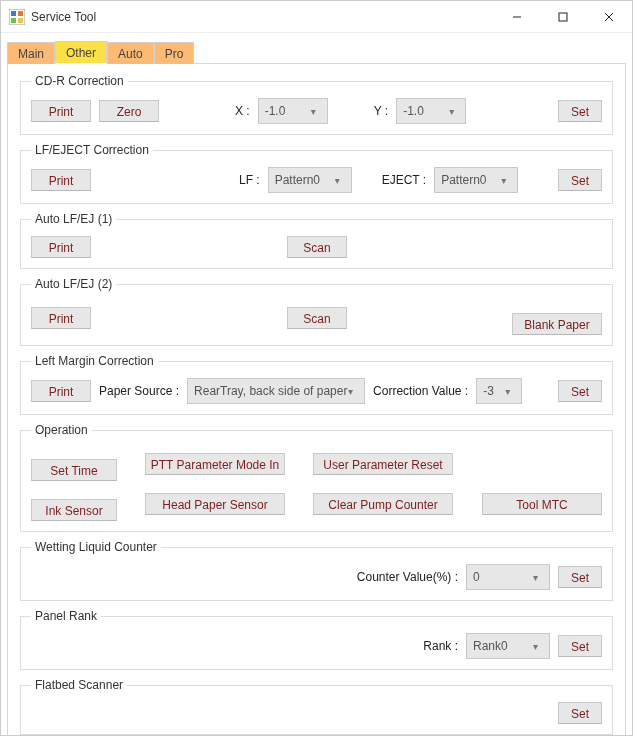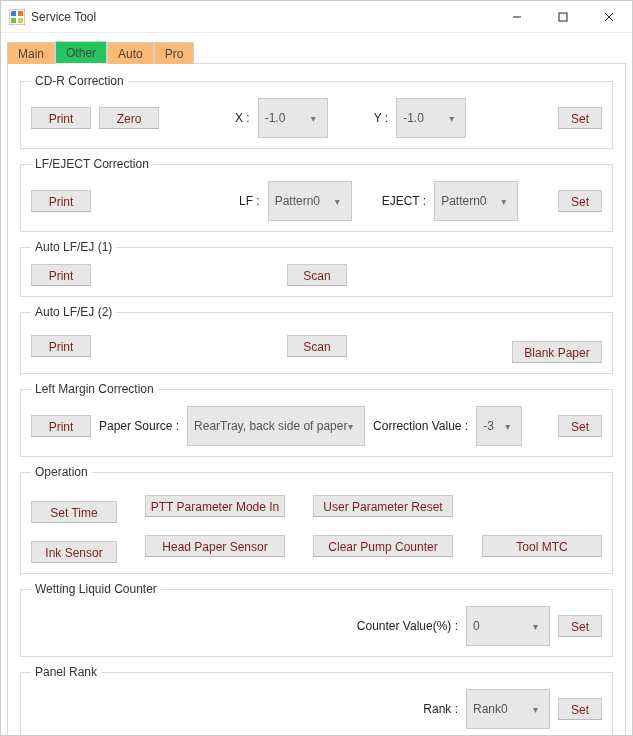--- a/index.html
+++ b/index.html
@@ -62,21 +62,21 @@
     border: 1px solid #d0d0d0;
     border-bottom: none;
     background: #fdba74;
     font-size: 12px;
     margin-right: 0;
     color: #444;
     position: relative;
     top: 1px;
   }
   .tab.active {
-    background: #22c55e;
+    background: #fde047;
     border-bottom: 1px solid #fff;
   }
   .tabpanel {
     border: 1px solid #d9d9d9;
     padding: 10px 12px;
     height: 678px;
     position: relative;
     top: 0;
   }
   fieldset.group {
@@ -106,21 +106,21 @@
     color: #7f1d1d;
     min-width: 60px;
     height: 22px;
     line-height: 14px;
   }
   .btn.wide { min-width: 86px; margin-top: 12px; }
   .btn.xlg { min-width: 140px; }
   .select {
     background: #e7e7e7;
     border: 1px solid #c9c9c9;
-    height: 40px;
+    height: 26px;
     display: flex;
     align-items: center;
     justify-content: space-between;
     padding: 12px 6px;
     font-size: 12px;
     color: #555;
     min-width: 78px;
   }
   .label {
     font-size: 12px;

